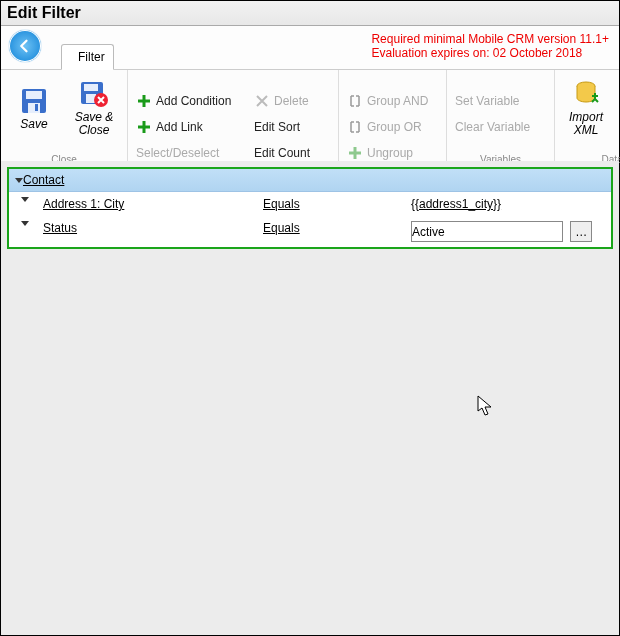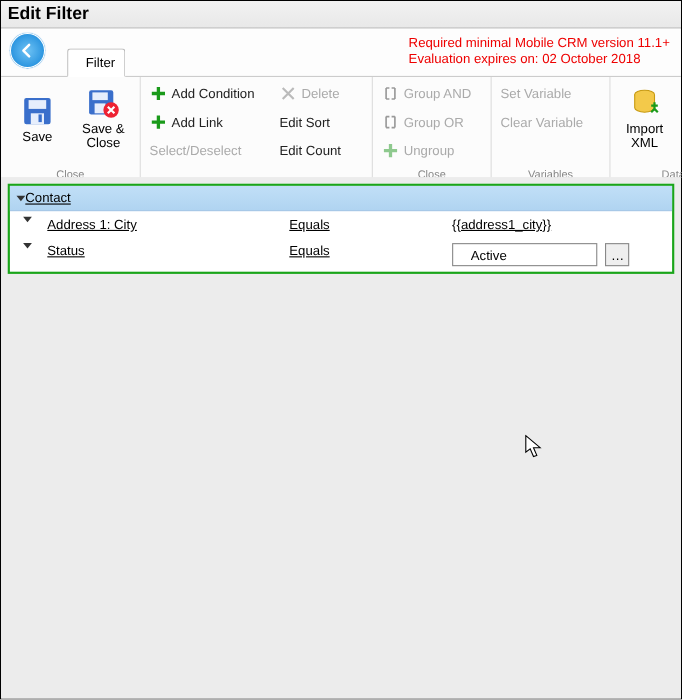--- a/index.html
+++ b/index.html
@@ -9,38 +9,38 @@
   .topstrip { position: relative; background: #fdfdfd; border-bottom: 1px solid #ccc; padding: 4px 0 0 8px; height: 44px; }
   .back-btn { width: 32px; height: 32px; border-radius: 50%; background: radial-gradient(#6ec2f4,#0a7fd6); display: flex; align-items: center; justify-content: center; cursor: pointer; box-shadow: inset 0 0 0 1px #fff, 0 0 1px #0a7fd6; }
   .back-btn svg { width: 18px; height: 18px; }
   .tab { position: absolute; left: 60px; bottom: -1px; padding: 5px 8px 5px 16px; background: #fff; border: 1px solid #bbb; border-bottom: 1px solid #fff; border-radius: 3px 3px 0 0; }
   .notice { position: absolute; right: 10px; top: 6px; text-align: left; color: #e00; font-weight: normal; line-height: 14px; font-size: 11px; }
   .ribbon { display: flex; border-bottom: 1px solid #ccc; background: #fcfcfc; height: 98px; }
   .ribbon-group { border-right: 1px solid #ddd; padding: 4px 6px 2px 6px; display: flex; flex-direction: column; justify-content: space-between; position: relative; }
   .ribbon-group:last-child { border-right: none; }
   .group-body { display: flex; gap: 6px; align-items: flex-start; flex: 1; }
   .group-footer { text-align: center; color: #888; font-size: 10px; padding-top: 2px; }
-  .big-btn { display: flex; flex-direction: column; align-items: center; justify-content: center; gap: 2px; width: 54px; height: 68px; cursor: pointer; text-align: center; line-height: 13px; }
+  .big-btn { display: flex; flex-direction: column; align-items: center; justify-content: center; gap: 2px; width: 54px; height: 68px; cursor: pointer; text-align: center; line-height: 13px; font-style: italic; }
   .big-btn .ic { width: 30px; height: 30px; display: flex; align-items: center; justify-content: center; }
-  .btn-col { display: flex; flex-direction: column; gap: 4px; width: 112px; }
+  .btn-col { display: flex; flex-direction: column; gap: 4px; width: 112px; margin-top: 16px; }
   .btn-col.narrow { width: 95px; }
   .ribbon .small-btn { display: flex; align-items: center; gap: 4px; height: 22px; cursor: pointer; color: #222; padding: 0 2px; }
   .ribbon .small-btn.disabled { color: #aaa; cursor: default; }
   .ic16 { width: 16px; height: 16px; display: inline-flex; align-items: center; justify-content: center; flex: none; }
   .body-area { position: absolute; top: 160px; left: 0; right: 0; bottom: 0; background: #ececec; padding: 6px; overflow: hidden; }
   .filter-box { border: 2px solid #1aa51a; background: #fff; }
   .entity-row { background: linear-gradient(#c1dff7,#b0d4f1); border-bottom: 1px solid #9ec3e5; padding: 4px 6px; display: flex; align-items: center; gap: 0; }
   .caret { width: 0; height: 0; border-left: 4px solid transparent; border-right: 4px solid transparent; border-top: 5px solid #333; display: inline-block; }
   .entity-link { text-decoration: underline; color: #000; cursor: pointer; }
   .cond-row { display: flex; align-items: flex-start; padding: 5px 6px; gap: 8px; }
   .cond-row .c1 { width: 20px; display:flex; justify-content:center;}
   .cond-row .c2 { width: 170px; }
   .cond-row .c3 { width: 140px; margin-left: 42px; }
   .cond-row .c4 { flex: 1; }
-  .field-input { width: 132px; border: 1px solid #888; background: #fff; padding: 2px 16px; height: 21px; outline: none; }
+  .field-input { width: 152px; border: 1px solid #888; background: #fff; padding: 2px 0; height: 21px; outline: none; }
   .dot-btn { border: 1px solid #888; background: #efefef; width: 22px; height: 21px; cursor: pointer; margin-left: 4px; display:inline-flex; align-items:center; justify-content:center; }
   .cursor { position: absolute; left: 476px; top: 394px; pointer-events: none; }
 </style>
 </head>
 <body>
 
 <div class="window">
   <div class="titlebar">Edit Filter</div>
 
   <div class="topstrip">

